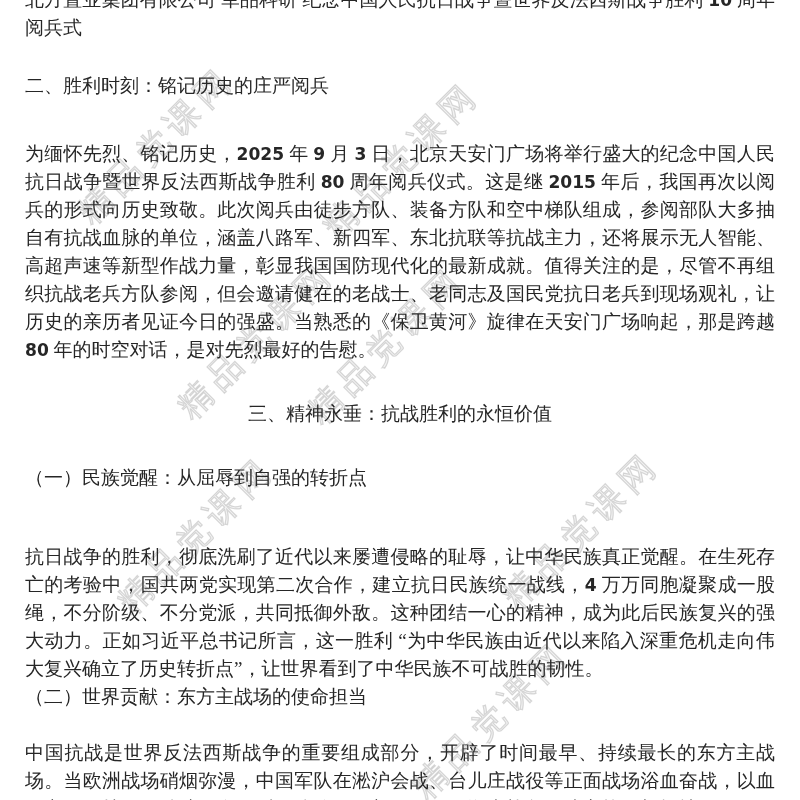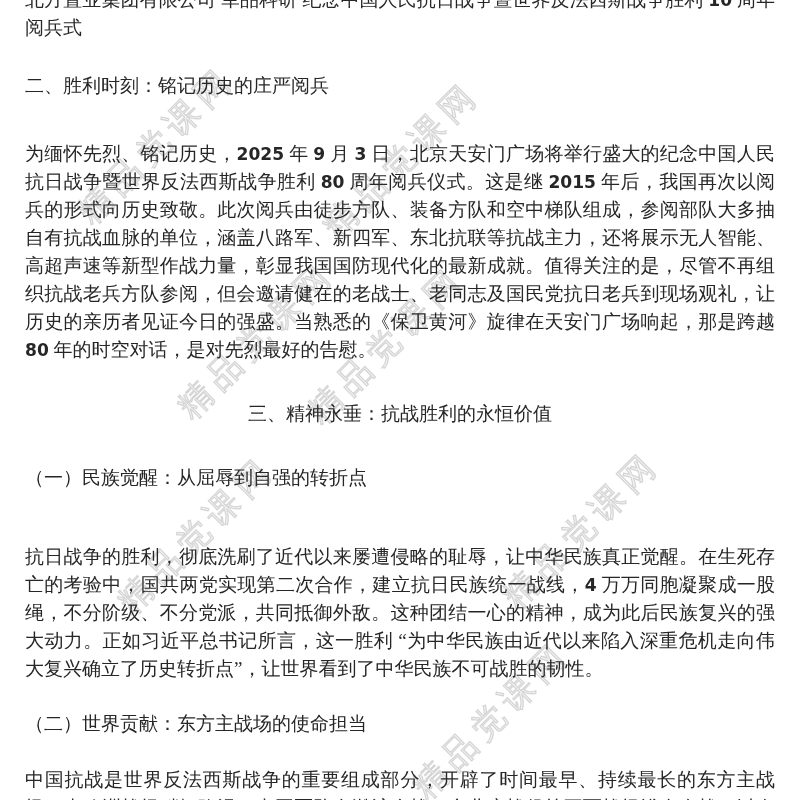--- a/index.html
+++ b/index.html
@@ -37,21 +37,21 @@
   .heading {
     text-align: left;
     white-space: nowrap;
   }
   .title-para   { margin-top: -14px; }
   .h2a          { margin-top: 30px; }
   .p-parade     { margin-top: 40px; }
   .h3a          { margin-top: 36px; text-align: center; }
   .sub1         { margin-top: 36px; }
   .p-awaken     { margin-top: 51px; }
-  .sub2         { margin-top: 27px; }
+  .sub2         { }
   .p-world      { margin-top: 28px; }
 
   .num {
     font-family: "DejaVu Sans", "Liberation Sans", sans-serif;
     font-weight: bold;
     font-size: 0.9em;
   }
 
   
   .wm-layer {

